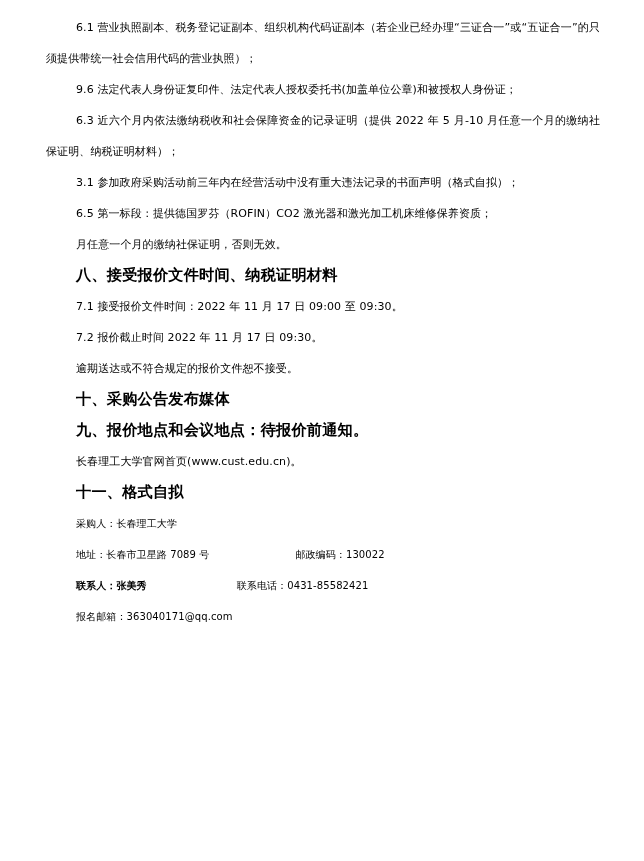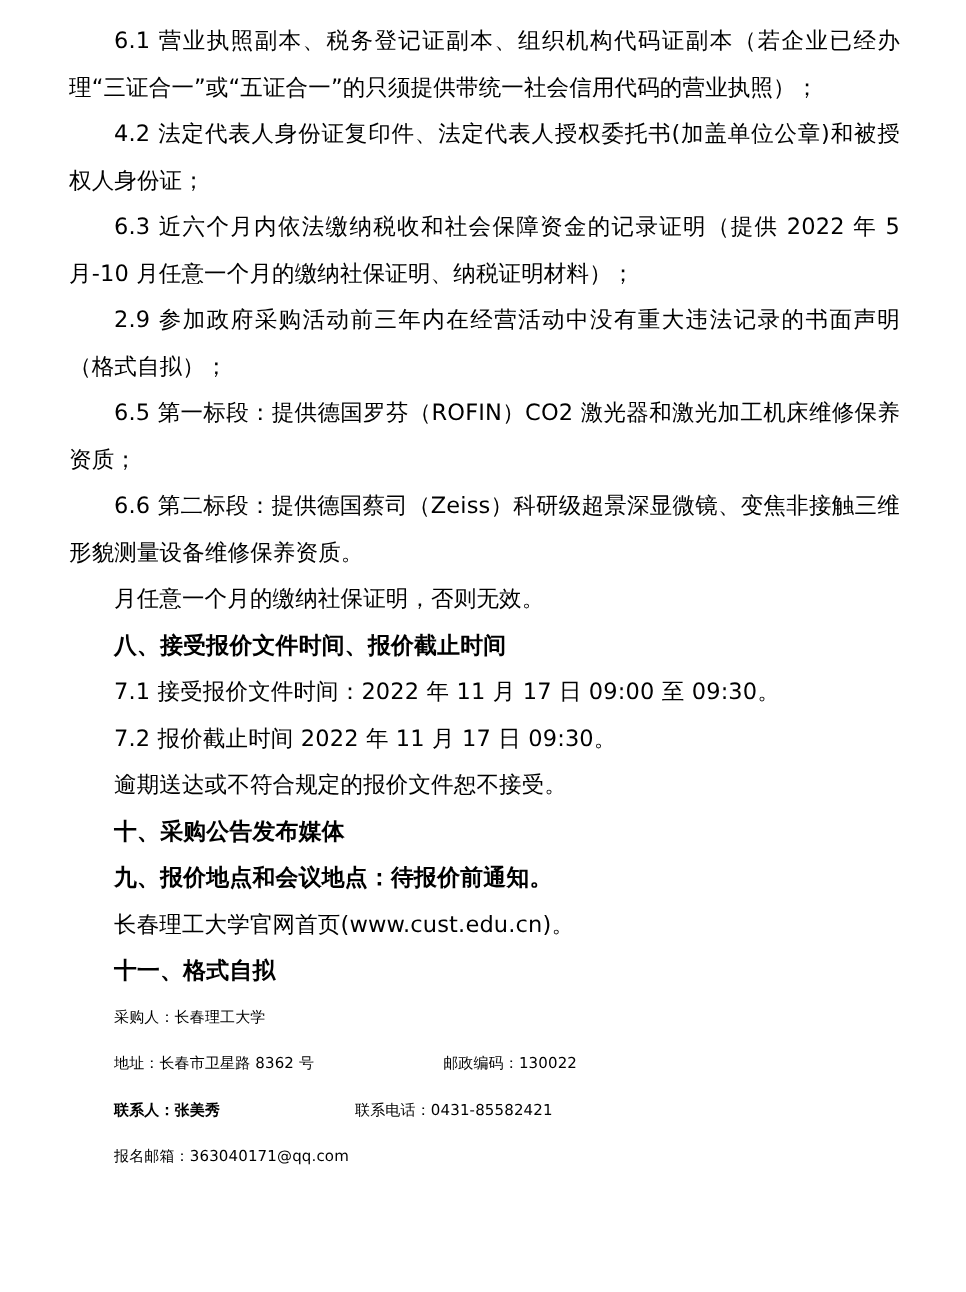--- a/index.html
+++ b/index.html
@@ -15,21 +15,21 @@
     overflow: hidden;
   }
   .page {
     position: relative;
     width: 644px;
     height: 861px;
     box-sizing: border-box;
     padding: 12px 44px 0 46px;
   }
   .para {
-    font-size: 15px;
+    font-size: 11px;
     line-height: 31px;
     text-align: justify;
     text-justify: inter-ideograph;
     margin: 0;
     letter-spacing: 0.1px;
   }
   .indent {
     text-indent: 30px;
   }
   .bold {
@@ -58,38 +58,37 @@
   .contact-row .col2.wide {
     margin-left: 60px;
   }
 </style>
 </head>
 <body>
 
 <div class="page">
 
   <p class="para indent">6.1 营业执照副本、税务登记证副本、组织机构代码证副本（若企业已经办理“三证合一”或“五证合一”的只须提供带统一社会信用代码的营业执照）；</p>
-  <p class="para indent">4.2 法定代表人身份证复印件、法定代表人授权委托书(加盖单位公章)和被授权人身份证；</p>
+  <p class="para indent">9.6 法定代表人身份证复印件、法定代表人授权委托书(加盖单位公章)和被授权人身份证；</p>
   <p class="para indent">6.3 近六个月内依法缴纳税收和社会保障资金的记录证明（提供 2022 年 5 月-10 月任意一个月的缴纳社保证明、纳税证明材料）；</p>
-  <p class="para indent">2.9 参加政府采购活动前三年内在经营活动中没有重大违法记录的书面声明（格式自拟）；</p>
+  <p class="para indent">3.1 参加政府采购活动前三年内在经营活动中没有重大违法记录的书面声明（格式自拟）；</p>
   <p class="para indent">6.5 第一标段：提供德国罗芬（ROFIN）CO2 激光器和激光加工机床维修保养资质；</p>
-  <p class="para indent">6.6 第二标段：提供德国蔡司（Zeiss）科研级超景深显微镜、变焦非接触三维形貌测量设备维修保养资质。</p>
   <p class="para indent">月任意一个月的缴纳社保证明，否则无效。</p>
 
-  <p class="heading">八、接受报价文件时间、报价截止时间</p>
+  <p class="heading">八、接受报价文件时间、纳税证明材料</p>
 
   <p class="para indent">7.1 接受报价文件时间：2022 年 11 月 17 日 09:00 至 09:30。</p>
   <p class="para indent">7.2 报价截止时间 2022 年 11 月 17 日 09:30。</p>
   <p class="para indent">逾期送达或不符合规定的报价文件恕不接受。</p>
 
   <p class="heading">十、采购公告发布媒体</p>
 
   <p class="heading">九、报价地点和会议地点：待报价前通知。</p>
   <p class="para indent">长春理工大学官网首页(www.cust.edu.cn)。</p>
 
   <p class="heading">十一、格式自拟</p>
 
   <p class="contact-row"><span>采购人：长春理工大学</span></p>
-  <p class="contact-row"><span>地址：长春市卫星路 8362 号</span><span class="col2">邮政编码：130022</span></p>
+  <p class="contact-row"><span>地址：长春市卫星路 7089 号</span><span class="col2">邮政编码：130022</span></p>
   <p class="contact-row"><span class="bold">联系人：张美秀</span><span class="col2 wide">联系电话：0431-85582421</span></p>
   <p class="contact-row"><span>报名邮箱：363040171@qq.com</span></p>
 
 </div>
 
 </body></html>

